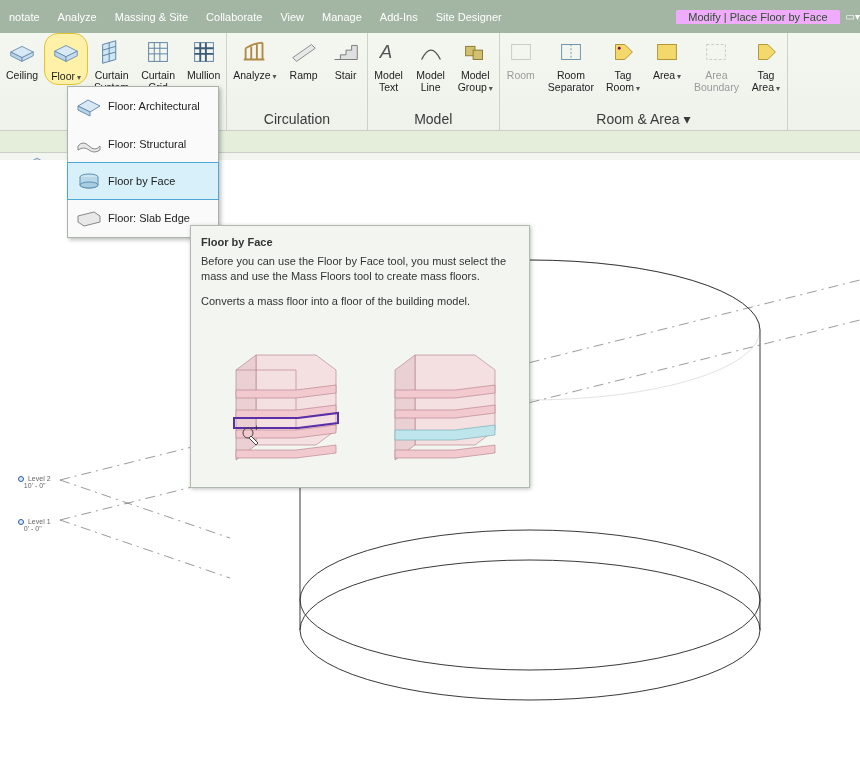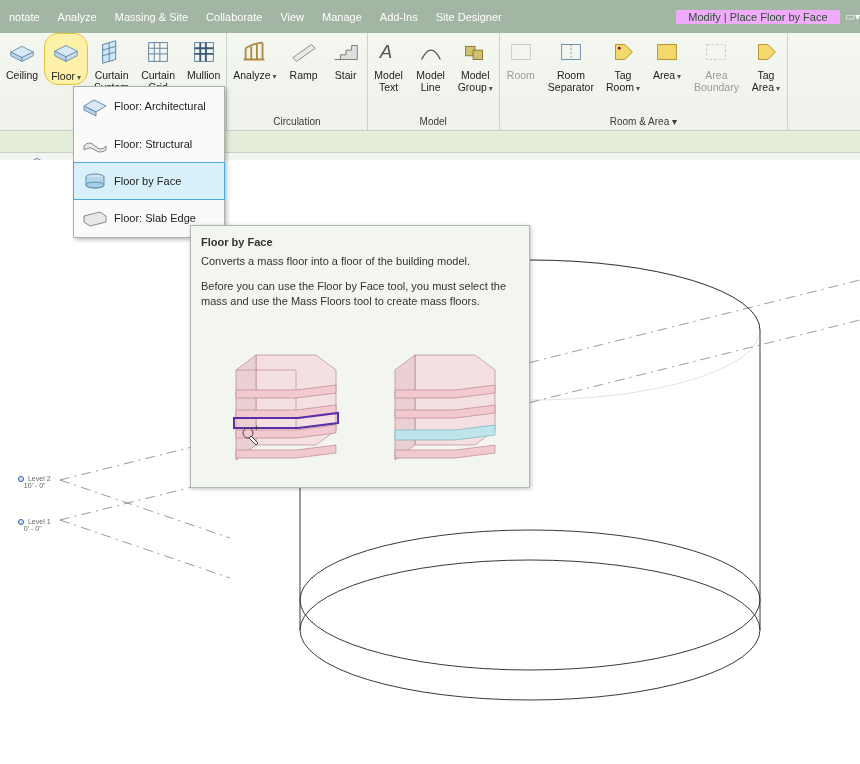--- a/index.html
+++ b/index.html
@@ -9,36 +9,36 @@
   .menubar { display: flex; align-items: center; height: 33px; background: #a3b5a3; font-size: 11px; color: #fff; }
   .menubar .item { padding: 1px 9px; cursor: default; }
   .menubar .tail { flex: 1; }
   .menubar .title-tab { background: #f0abfc; color: #2c4f2c; padding: 1px 12px; border-radius: 2px 2px 0 0; }
   .menubar .sm { margin-left: 6px; font-size: 10px; }
 
   
   .ribbon { display: flex; align-items: stretch; background: linear-gradient(#f4f7f0, #eef2ea); border-bottom: 1px solid #c8cfc7; height: 98px; }
   .panel { display: flex; flex-direction: column; border-right: 1px solid #ccd3cb; }
   .panel-row { display: flex; align-items: flex-start; flex: 1; }
-  .panel-caption { text-align: center; font-size: 10px; color: #3a3a3a; padding: 2px 0 3px 0; }
+  .panel-caption { text-align: center; font-size: 14px; color: #3a3a3a; padding: 2px 0 3px 0; }
   .btn { display: flex; flex-direction: column; align-items: center; justify-content: flex-start; padding: 4px 6px 0 6px; font-size: 10.5px; color: #222; line-height: 12px; text-align: center; cursor: default; }
   .btn.disabled { color: #9a9a9a; }
   .btn .ico { width: 30px; height: 30px; display: flex; align-items: center; justify-content: center; margin-bottom: 2px; }
   .btn .dd::after { content: "▾"; font-size: 8px; color: #555; margin-left: 2px; }
   .btn.highlight { background: #fff2a8; border: 1px solid #e6c232; border-radius: 14px; }
 
   
   .subbar { height: 22px; background: #e4eedb; border-bottom: 1px solid #c8cfc7; }
   .selectbar { height: 20px; background: #f3f6f0; border-bottom: 1px solid #c8cfc7; display: flex; align-items: center; padding-left: 30px; }
   .selectbar .cubeico { width: 14px; height: 14px; }
 
   .canvas { position: absolute; top: 160px; left: 0; right: 0; bottom: 0; background: #fff; }
 
   
-  .dropdown { position: absolute; top: 86px; left: 73px; width: 152px; background: #fafafa; border: 1px solid #a9b3a9; box-shadow: 2px 2px 4px rgba(0,0,0,.25); }
+  .dropdown { position: absolute; top: 86px; left: 67px; width: 152px; background: #fafafa; border: 1px solid #a9b3a9; box-shadow: 2px 2px 4px rgba(0,0,0,.25); }
   .dropdown .ditem { display: flex; align-items: center; height: 38px; padding: 0 8px; font-size: 11px; color: #222; cursor: default; }
   .dropdown .ditem .dico { width: 26px; height: 24px; margin-right: 6px; display: flex; align-items: center; justify-content: center; }
   .dropdown .ditem.sel { background: #d8f0fa; border: 1px solid #4fa6d8; margin: -1px; position: relative; }
 
   
   .tooltip { position: absolute; top: 225px; left: 190px; width: 340px; background: #f3f6f0; border: 1px solid #b0b9af; box-shadow: 1px 1px 4px rgba(0,0,0,.25); font-size: 11px; color: #333; }
   .tt-head { font-weight: 600; padding: 10px 10px 4px 10px; }
   .tt-body { padding: 2px 10px 10px 10px; line-height: 15px; }
   .tt-body p { margin-bottom: 10px; }
   .tt-imgrow { display: flex; justify-content: space-around; padding: 6px 10px 12px 10px; }
@@ -363,22 +363,22 @@
           </g>
         </svg>
     </span>
     <span>Floor: Slab Edge</span>
   </div>
 </div>
 
 <div class="tooltip">
   <div class="tt-head">Floor by Face</div>
   <div class="tt-body">
+    <p>Before you can use the Floor by Face tool, you must select the mass and use the Mass Floors tool to create mass floors.</p>
     <p>Converts a mass floor into a floor of the building model.</p>
-    <p>Before you can use the Floor by Face tool, you must select the mass and use the Mass Floors tool to create mass floors.</p>
   </div>
   <div class="tt-imgrow">
 
     <svg viewBox="0 0 150 140">
       <g stroke="#b47a86" stroke-width="0.6">
 
         <path d="M50 20 L110 20 L130 35 L130 95 L110 110 L50 110 Z" fill="#f4dfe1"></path>
         <path d="M30 35 L50 20 L50 110 L30 125 Z" fill="#eacfd3"></path>
         <path d="M30 35 L90 35 L90 95" fill="none"></path>
 

